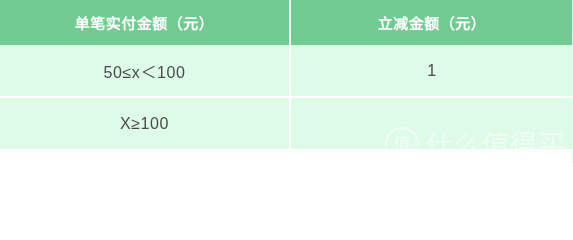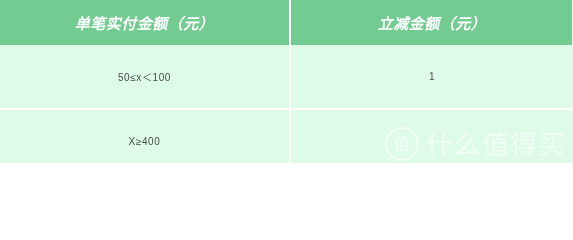--- a/index.html
+++ b/index.html
@@ -36,35 +36,34 @@
     height: 45px;
     background: #72cc92;
     color: #ffffff;
     font-size: 15px;
     font-weight: bold;
     letter-spacing: 0.5px;
     text-align: center;
     vertical-align: middle;
     padding: 0;
     border: 0;
-    font-style: italic;
   }
   .promo-table thead th.divider {
     border-left: 2px solid #ffffff;
     margin-top: 35px;
   }
 
   .promo-table tbody td {
     height: 39px;
     background: #ddfbe7;
     color: #4b4b4b;
-    font-size: 10px;
+    font-size: 16px;
     text-align: center;
     vertical-align: middle;
-    padding: 12px;
+    padding: 6px;
     border: 0;
     border-bottom: 2px solid #ffffff;
     letter-spacing: 0.6px;
     white-space: nowrap;
   }
   .promo-table tbody td.divider {
     border-left: 2px solid #ffffff;
   }
   .promo-table tbody tr:last-child td {
     border-bottom: 0;
@@ -117,21 +116,21 @@
         <th>单笔实付金额（元）</th>
         <th class="divider">立减金额（元）</th>
       </tr>
     </thead>
     <tbody>
       <tr>
         <td>50≤x＜100</td>
         <td class="divider">1</td>
       </tr>
       <tr>
-        <td>X≥400</td>
+        <td>X≥100</td>
         <td class="divider"></td>
       </tr>
     </tbody>
   </table>
 
   <div class="watermark">
     <span class="watermark-logo">值</span>
     <span class="watermark-text">什么值得买</span>
   </div>
 

